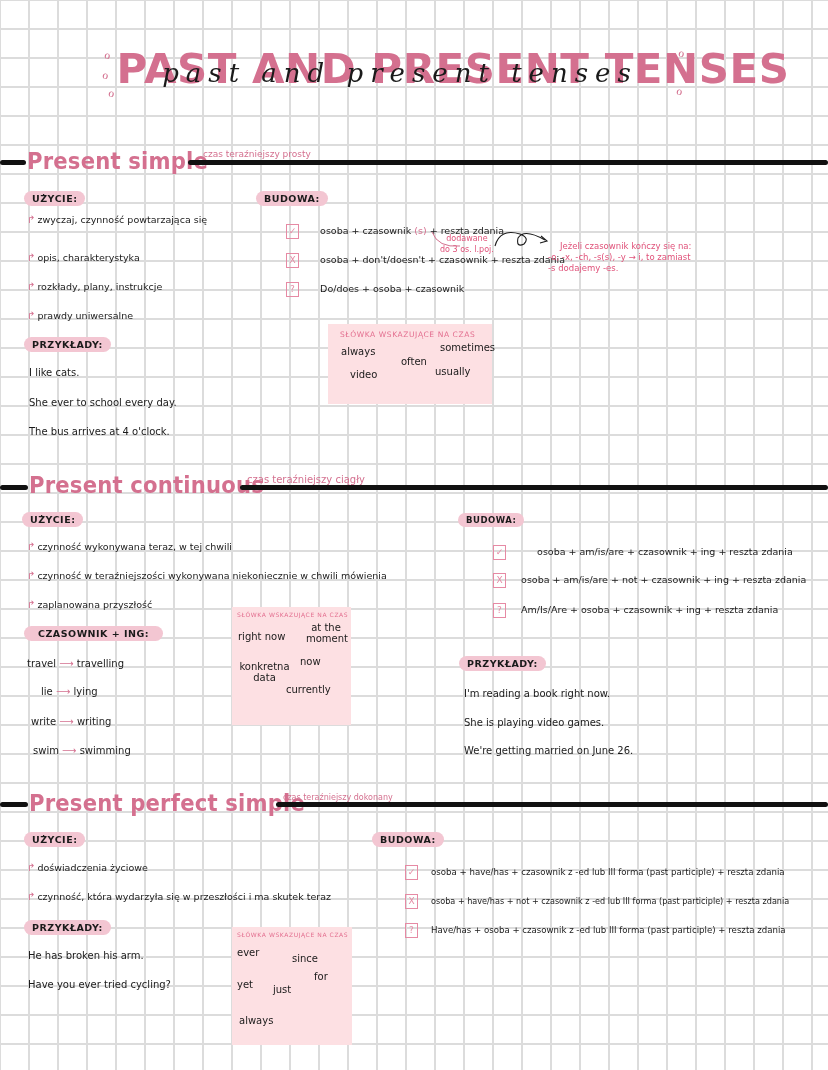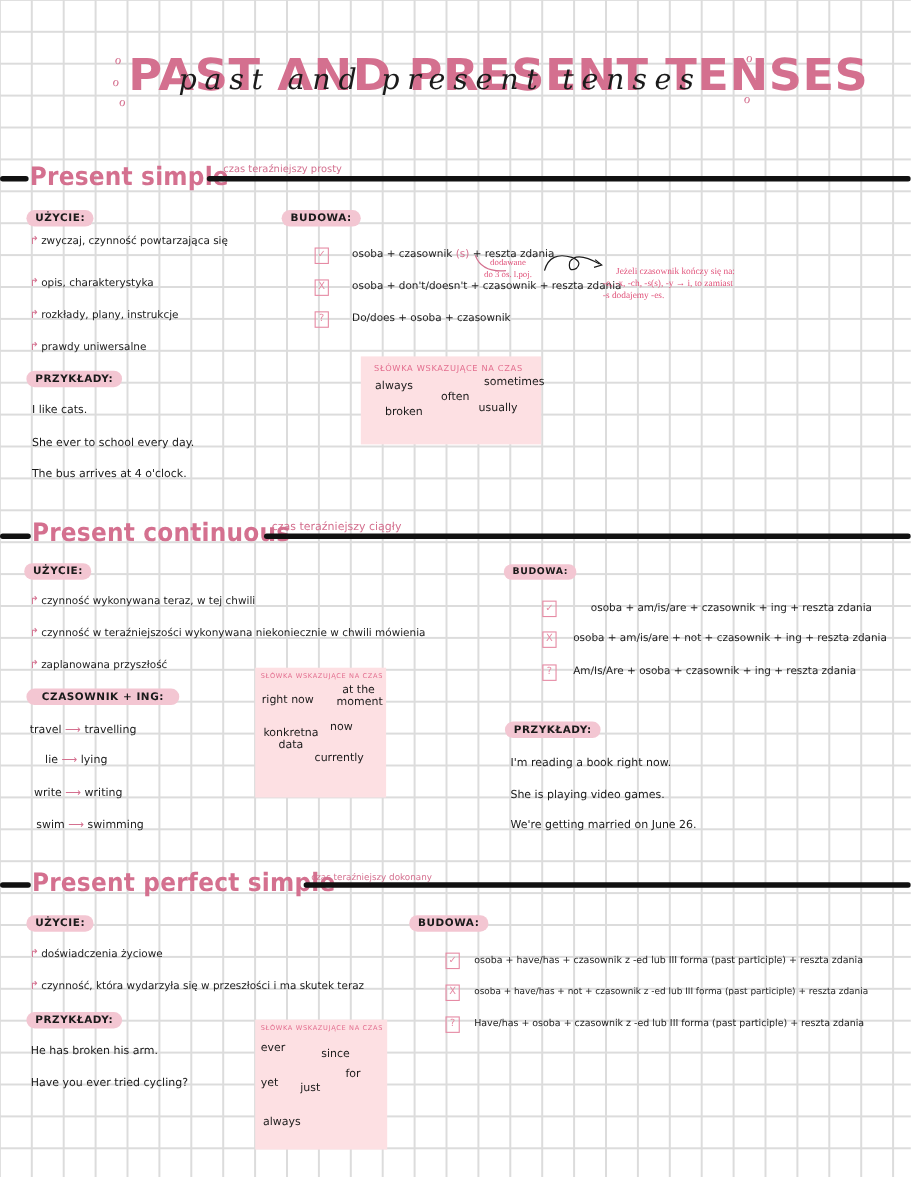--- a/index.html
+++ b/index.html
@@ -44,21 +44,21 @@
   }
   .item { font-size: 9.5px; white-space: nowrap; }
   .arrow { color: #d4708f; margin-right: 2px; font-size: 10px; }
   .ex { font-size: 10px; white-space: nowrap; }
   .box {
     display: inline-block; width: 11px; height: 13px; border: 1.3px solid #e68aa4;
     color: #e68aa4; font-size: 9px; line-height: 13px; text-align: center;
   }
   .formula { font-size: 9.5px; white-space: nowrap; }
   .pink { color: #d4708f; }
-  .note { font-size: 8.5px; color: #e0527a; line-height: 11px; white-space: nowrap; font-family: Liberation Serif, serif; }
+  .note { font-size: 8.5px; color: #e0527a; line-height: 11px; white-space: nowrap; }
   .words-card { background: #fde0e3; }
   .words-title { font-size: 7.5px; color: #e36e8f; letter-spacing: 0.6px; white-space: nowrap; }
   .word { font-size: 10px; white-space: nowrap; }
 </style>
 </head>
 <body>
 
 <div class="abs title-block">
   <span class="drop" style="left:4px;top:6px;">ℴ</span>
   <span class="drop" style="left:2px;top:26px;">ℴ</span>
@@ -112,21 +112,21 @@
   <div style="padding-left:12px;">Jeżeli czasownik kończy się na:</div>
   <div>-o, -x, -ch, -s(s), -y → i, to zamiast</div>
   <div>-s dodajemy -es.</div>
 </div>
 
 <div class="abs words-card" style="left:328px;top:324px;width:164px;height:80px;">
   <div class="abs words-title" style="left:12px;top:6px;">SŁÓWKA WSKAZUJĄCE NA CZAS</div>
   <div class="abs word" style="left:13px;top:22px;">always</div>
   <div class="abs word" style="left:112px;top:18px;">sometimes</div>
   <div class="abs word" style="left:73px;top:32px;">often</div>
-  <div class="abs word" style="left:22px;top:45px;">broken</div>
+  <div class="abs word" style="left:22px;top:45px;">video</div>
   <div class="abs word" style="left:107px;top:42px;">usually</div>
 </div>
 
 <div class="abs section-rule" style="left:0;top:485px;width:28px;"></div>
 <div class="abs section-title" style="left:29px;top:472px;">Present continuous</div>
 <div class="abs section-rule" style="left:240px;top:485px;width:588px;"></div>
 <div class="abs section-sub" style="left:247px;top:474px;font-size:10px;">czas teraźniejszy ciągły</div>
 
 <div class="abs tag" style="left:22px;top:512px;">UŻYCIE:</div>
 <div class="abs item" style="left:27px;top:541px;"><span class="arrow">↱</span><span>czynność wykonywana teraz, w tej chwili</span></div>

